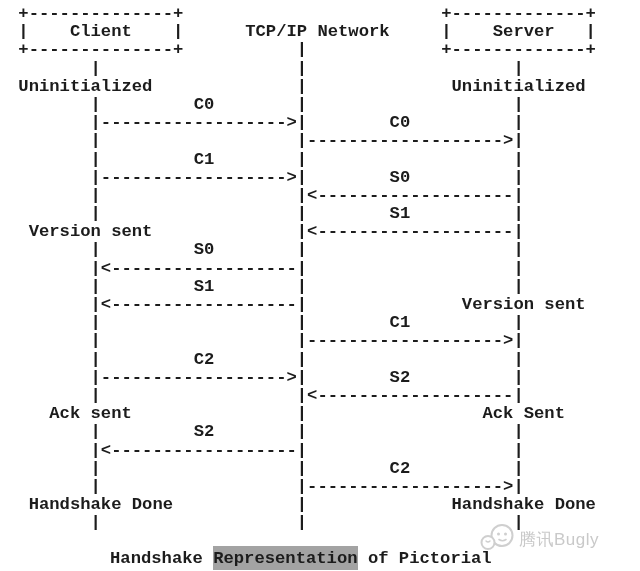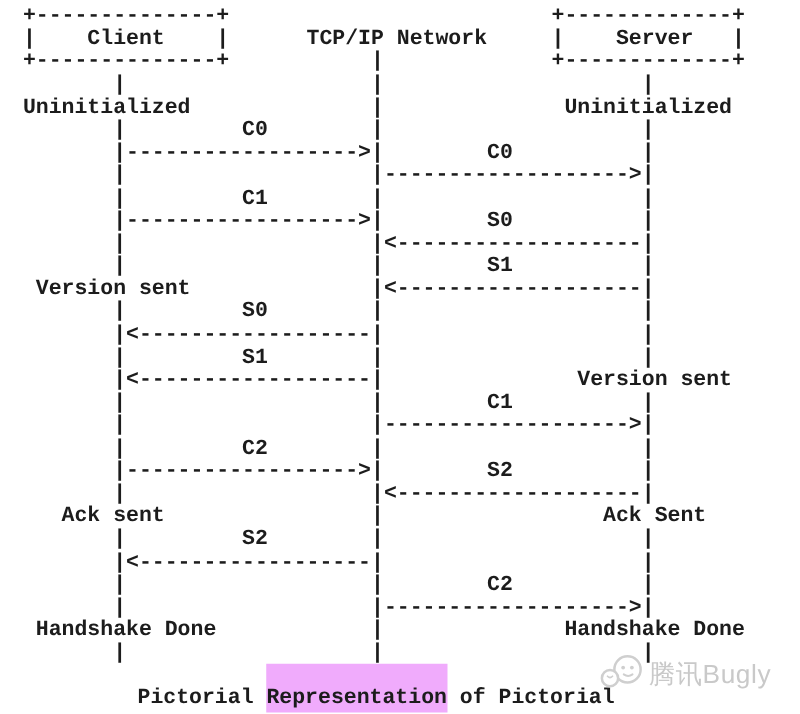--- a/index.html
+++ b/index.html
@@ -34,50 +34,50 @@
     left: 110px;
     top: 550px;
     font-family: "Liberation Mono", "DejaVu Sans Mono", monospace;
     font-weight: bold;
     font-size: 17.2px;
     line-height: 18.2px;
     color: #1c1c1c;
     white-space: pre;
   }
   .caption .hl {
-    background: #f0abfc;
-    padding: 18px 0 2px 0;
+    background: #a3a3a3;
+    padding: 3px 0 2px 0;
   }
   .watermark {
     position: absolute;
     left: 477px;
     top: 522px;
     display: flex;
     align-items: center;
     gap: 1px;
     color: #c9c9c9;
   }
   .watermark .wm-text {
     font-family: "Liberation Sans", sans-serif;
     font-weight: normal;
-    font-size: 21px;
+    font-size: 17px;
     line-height: 28px;
     color: #c9c9c9;
     letter-spacing: 0.5px;
     white-space: nowrap;
   }
 </style>
 </head>
 <body>
 
 <div class="page">
 
   <pre class="ascii"><div class="line"> +--------------+                         +-------------+</div><div class="line"> |    Client    |      TCP/IP Network     |    Server   |</div><div class="line"> +--------------+           |             +-------------+</div><div class="line">        |                   |                    |</div><div class="line"> Uninitialized              |              Uninitialized</div><div class="line">        |         C0        |                    |</div><div class="line">        |------------------&gt;|        C0          |</div><div class="line">        |                   |-------------------&gt;|</div><div class="line">        |         C1        |                    |</div><div class="line">        |------------------&gt;|        S0          |</div><div class="line">        |                   |&lt;-------------------|</div><div class="line">        |                   |        S1          |</div><div class="line">  Version sent              |&lt;-------------------|</div><div class="line">        |         S0        |                    |</div><div class="line">        |&lt;------------------|                    |</div><div class="line">        |         S1        |                    |</div><div class="line">        |&lt;------------------|               Version sent</div><div class="line">        |                   |        C1          |</div><div class="line">        |                   |-------------------&gt;|</div><div class="line">        |         C2        |                    |</div><div class="line">        |------------------&gt;|        S2          |</div><div class="line">        |                   |&lt;-------------------|</div><div class="line">    Ack sent                |                 Ack Sent</div><div class="line">        |         S2        |                    |</div><div class="line">        |&lt;------------------|                    |</div><div class="line">        |                   |        C2          |</div><div class="line">        |                   |-------------------&gt;|</div><div class="line">  Handshake Done            |              Handshake Done</div><div class="line">        |                   |                    |</div></pre>
 
-  <div class="caption"><span>Pictorial </span><span class="hl">Representation</span><span> of Pictorial</span></div>
+  <div class="caption"><span>Handshake </span><span class="hl">Representation</span><span> of Pictorial</span></div>
 
   <div class="watermark">
     <span>
       <svg width="41" height="30" viewBox="0 0 41 30" aria-hidden="true">
         <circle cx="25" cy="13.5" r="10.5" fill="none" stroke="#cfcfcf" stroke-width="2"></circle>
         <circle cx="11" cy="20.5" r="6.5" fill="#ffffff" stroke="#cfcfcf" stroke-width="2"></circle>
         <circle cx="21.5" cy="12" r="1.5" fill="#cfcfcf"></circle>
         <circle cx="28.5" cy="12" r="1.5" fill="#cfcfcf"></circle>
         <path d="M22 17.5 q3.5 2.5 7 0" fill="none" stroke="#cfcfcf" stroke-width="1.6" stroke-linecap="round"></path>
         <path d="M9 19 q2 2 4 0" fill="none" stroke="#cfcfcf" stroke-width="1.4" stroke-linecap="round"></path>

